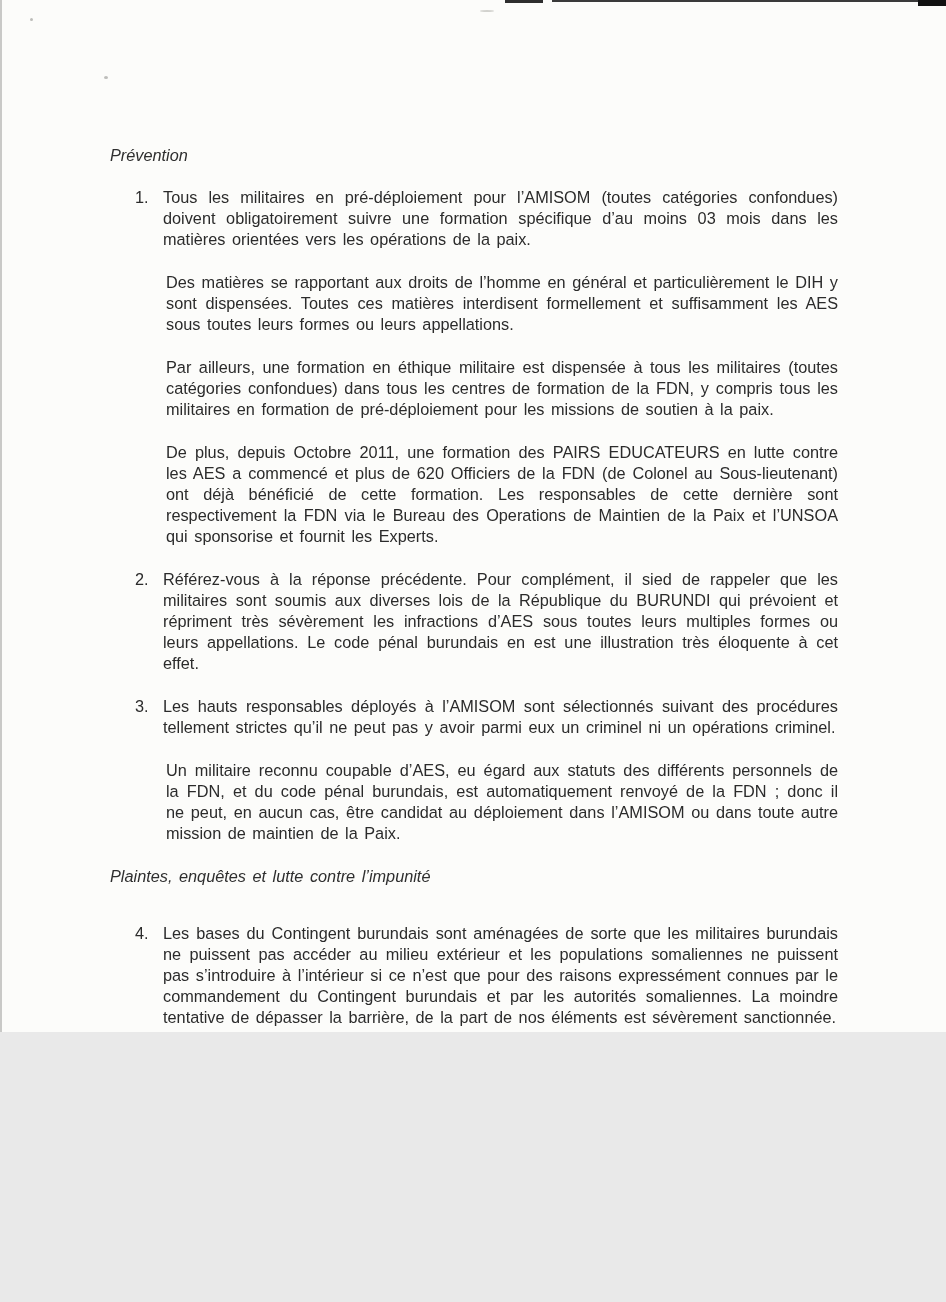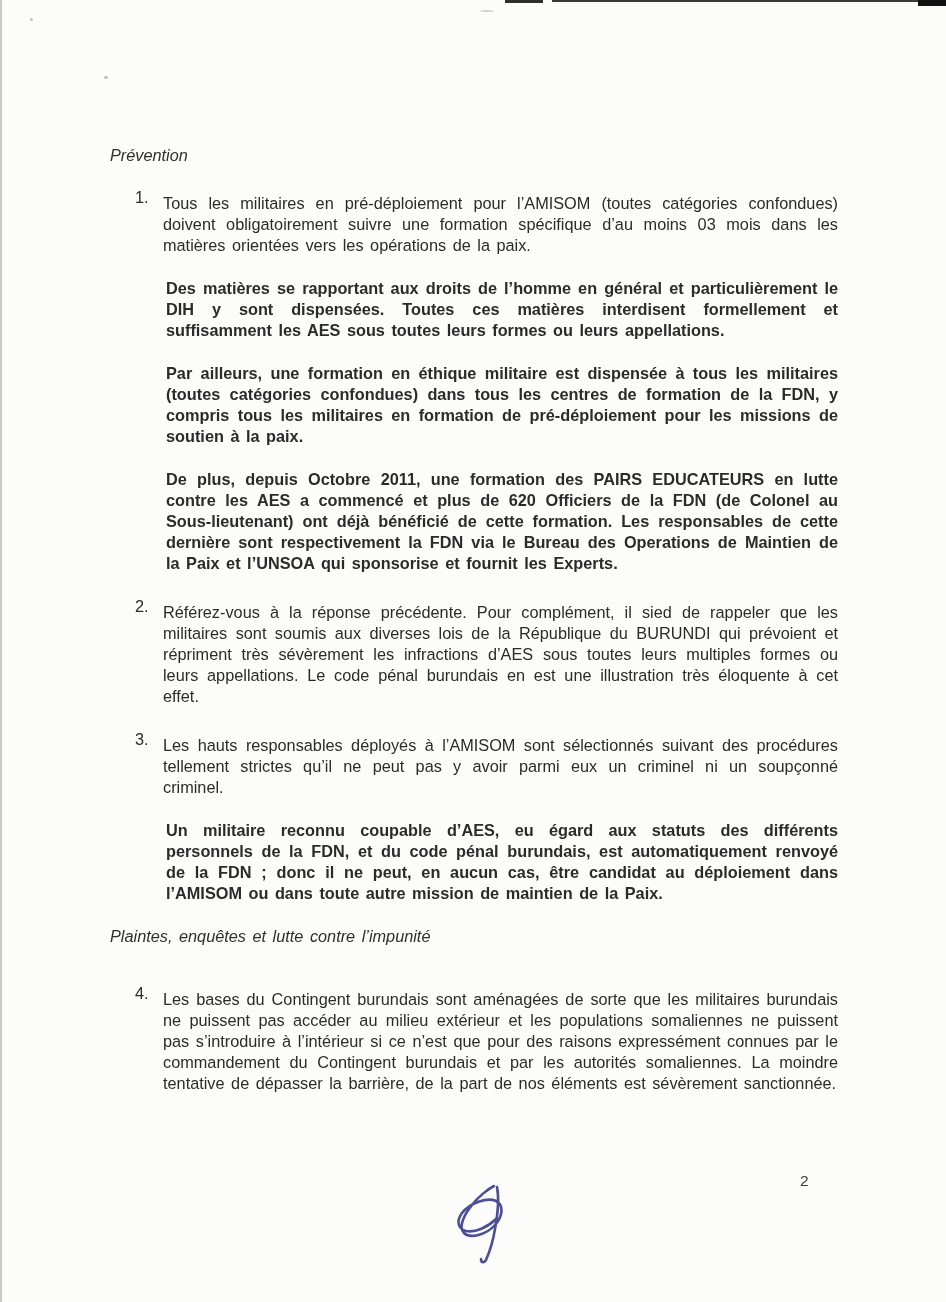--- a/index.html
+++ b/index.html
@@ -1,18 +1,18 @@
 <!DOCTYPE html>
 <html><head>
 <meta charset="utf-8">
 <style>
   html,body{margin:0;padding:0;background:#e9e9e9;}
   .doc{
     position:relative;
-    width:946px;height:1302px;
+    width:946px;height:1032px;
     background:#fcfcfa;
     overflow:hidden;
     font-family:"Liberation Sans","DejaVu Sans",sans-serif;
     color:#2b2b2b;
   }
   
   .edge-left{position:absolute;left:0;top:0;width:2px;height:1302px;background:#c9c9c7;}
   .top-line{position:absolute;top:0;height:3px;background:#2e2e2e;}
   .top-line.a{left:505px;width:38px;}
   .top-line.b{left:552px;width:366px;height:2px;background:#3a3a3a;}
@@ -26,26 +26,25 @@
     position:absolute;left:110px;top:145px;width:728px;
     font-size:16.3px;line-height:21px;word-spacing:2px;
   }
   .h{
     font-style:italic;
     margin:0 0 21px 0;
     color:#2e2e2e;
   }
   .item{display:flex;margin:0 0 22px 0;}
   .item .num{width:28px;margin-left:25px;flex:0 0 auto;}
-  .item .txt{flex:1 1 auto;text-align:justify;margin-top:6px;}
+  .item .txt{flex:1 1 auto;text-align:justify;}
   .para{
     margin:16px 0 22px 0;
     padding-left:56px;
     text-align:justify;
-    font-weight:bold;
   }
   .h2spacer{margin-bottom:36px;}
 
   .page-number{
     position:absolute;left:800px;top:1172px;
     font-size:15.5px;color:#3a3a3a;
   }
   .signature{
     position:absolute;left:448px;top:1183px;width:76px;height:84px;
   }
@@ -78,21 +77,21 @@
 
     <div class="para">De plus, depuis Octobre 2011, une formation des PAIRS EDUCATEURS en lutte contre les AES a commencé et plus de 620 Officiers de la FDN (de Colonel au Sous-lieutenant) ont déjà bénéficié de cette formation. Les responsables de cette dernière sont respectivement la FDN via le Bureau des Operations de Maintien de la Paix et l’UNSOA qui sponsorise et fournit les Experts.</div>
 
     <div class="item">
       <span class="num">2.</span>
       <div class="txt">Référez-vous à la réponse précédente. Pour complément, il sied de rappeler que les militaires sont soumis aux diverses lois de la République du BURUNDI qui prévoient et répriment très sévèrement les infractions d’AES sous toutes leurs multiples formes ou leurs appellations. Le code pénal burundais en est une illustration très éloquente à cet effet.</div>
     </div>
 
     <div class="item">
       <span class="num">3.</span>
-      <div class="txt">Les hauts responsables déployés à l’AMISOM sont sélectionnés suivant des procédures tellement strictes qu’il ne peut pas y avoir parmi eux un criminel ni un soupçonné criminel.</div>
+      <div class="txt">Les hauts responsables déployés à l’AMISOM sont sélectionnés suivant des procédures tellement strictes qu’il ne peut pas y avoir parmi eux un criminel ni un opérations criminel.</div>
     </div>
 
     <div class="para">Un militaire reconnu coupable d’AES, eu égard aux statuts des différents personnels de la FDN, et du code pénal burundais, est automatiquement renvoyé de la FDN ; donc il ne peut, en aucun cas, être candidat au déploiement dans l’AMISOM ou dans toute autre mission de maintien de la Paix.</div>
 
     <div class="h h2spacer">Plaintes, enquêtes et lutte contre l’impunité</div>
 
     <div class="item">
       <span class="num">4.</span>
       <div class="txt">Les bases du Contingent burundais sont aménagées de sorte que les militaires burundais ne puissent pas accéder au milieu extérieur et les populations somaliennes ne puissent pas s’introduire à l’intérieur si ce n’est que pour des raisons expressément connues par le commandement du Contingent burundais et par les autorités somaliennes. La moindre tentative de dépasser la barrière, de la part de nos éléments est sévèrement sanctionnée.</div>
     </div>

